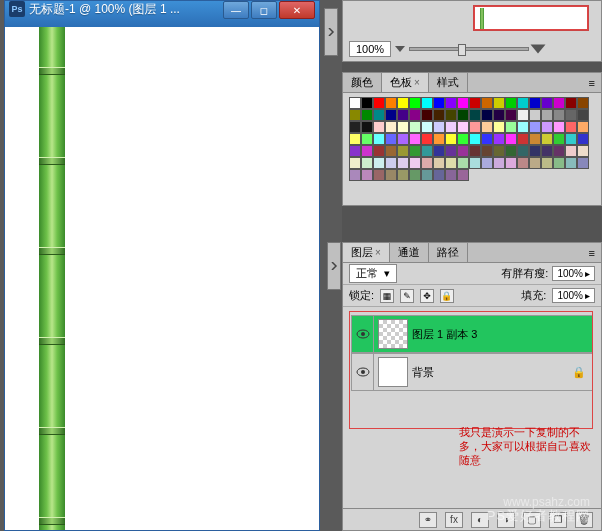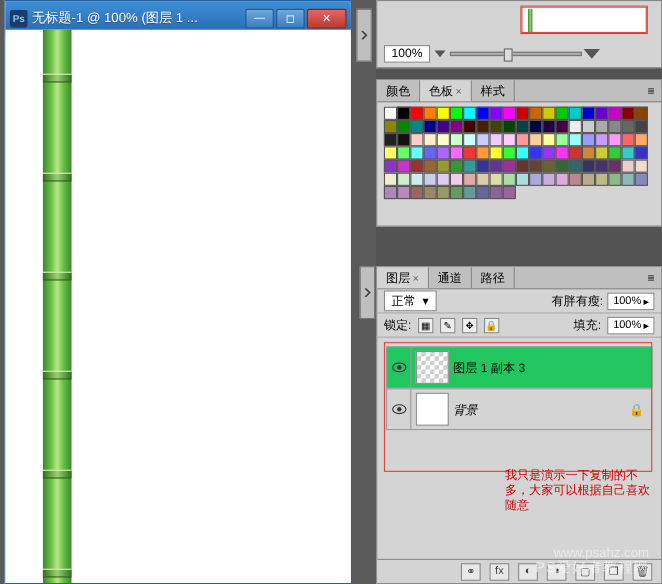--- a/index.html
+++ b/index.html
@@ -1,18 +1,18 @@
 <!DOCTYPE html>
 <html><head>
 <meta charset="utf-8">
 <style>
 *{box-sizing:border-box;margin:0;padding:0;font-family:"Microsoft YaHei","SimSun",sans-serif}
 body{width:602px;height:531px;background:#5a5a5a;position:relative;overflow:hidden;font-size:11px}
 .doc-win{position:absolute;left:4px;top:0;width:316px;height:531px;background:#fff;border:1px solid #2b5f9e}
-.titlebar{height:31px;background:linear-gradient(#3d8fd6,#2868b0);display:flex;align-items:center;color:#fff;font-size:12px;padding:0 4px}
+.titlebar{height:31px;background:linear-gradient(#3d8fd6,#2868b0);display:flex;align-items:flex-start;color:#fff;font-size:12px;padding:0 4px}
 .ps-ico{width:16px;height:16px;background:#1a3d6b;border-radius:2px;display:flex;align-items:center;justify-content:center;color:#8cc7ff;font-size:9px;font-weight:bold;margin-right:4px}
 .title-txt{flex:1;text-shadow:0 1px 1px rgba(0,0,0,.3)}
 .win-btns{display:flex;gap:2px}
 .win-btn{width:26px;height:18px;background:linear-gradient(#6fa8dc,#3d7cc0);border:1px solid #2a5a8f;border-radius:2px;display:flex;align-items:center;justify-content:center;color:#fff;font-size:10px}
 .win-btn.close{background:linear-gradient(#e06666,#c0392b);border-color:#8b2020;width:36px}
 .canvas{position:absolute;left:0;top:26px;right:0;bottom:0;background:#fff}
 .bamboo{position:absolute;left:34px;top:0;width:26px;height:100%;background:linear-gradient(90deg,#3a8a2a 0%,#6fc24a 30%,#b8e68a 50%,#6fc24a 70%,#3a8a2a 100%)}
 .node{position:absolute;left:0;width:100%;height:8px;background:linear-gradient(90deg,#2e6e20,#9ad36e 50%,#2e6e20);border-top:1px solid #d4f0b0;border-bottom:1px solid #2a5a1a}
 .red-text{position:absolute;color:#c00;font-size:12px;line-height:16px;font-family:SimSun}
 .right{position:absolute;right:0;top:0;width:260px;height:531px;background:#535353}
@@ -44,21 +44,21 @@
 .red-box1{position:absolute;left:6px;top:4px;width:244px;height:118px;border:1px solid #d44;pointer-events:none}
 .layer{display:flex;align-items:center;height:38px;border:1px solid #999;background:#d4d4d4;margin-bottom:0}
 .layer.sel-l{background:#22c55e}
 .eye{width:22px;height:100%;border-right:1px solid #999;display:flex;align-items:center;justify-content:center}
 .eye svg{width:14px;height:10px}
 .thumb{width:30px;height:30px;margin:0 4px;border:1px solid #888;background:#fff;position:relative}
 .thumb.checker{background-image:linear-gradient(45deg,#ccc 25%,transparent 25%,transparent 75%,#ccc 75%),linear-gradient(45deg,#ccc 25%,transparent 25%,transparent 75%,#ccc 75%);background-size:8px 8px;background-position:0 0,4px 4px}
 .thumb-b{position:absolute;left:6px;top:2px;width:5px;height:26px;background:linear-gradient(90deg,#3a8a2a,#9ad36e,#3a8a2a)}
 .layer-name{font-size:11px;flex:1}
 .layer-name.red{color:#c00}
-.italic{font-style:italic}
+.italic{}
 .red-note{position:absolute;color:#c00;font-size:11px;line-height:14px}
 .panel-foot{position:absolute;bottom:0;left:0;right:0;height:22px;background:#d4d4d4;border-top:1px solid #888;display:flex;align-items:center;justify-content:flex-end;gap:8px;padding:0 8px}
 .foot-ico{width:18px;height:16px;border:1px solid #888;background:#e8e8e8;display:flex;align-items:center;justify-content:center;font-size:10px;color:#444}
 .collapse{position:absolute;width:14px;height:48px;background:#bfbfbf;border:1px solid #777;display:flex;align-items:center;justify-content:center}
 .collapse svg{width:8px;height:8px}
 .watermark{position:absolute;right:12px;bottom:6px;color:rgba(255,255,255,.6);font-size:13px;font-weight:normal;letter-spacing:1px}
 .wm-url{position:absolute;right:12px;bottom:22px;color:rgba(255,255,255,.5);font-size:12px}
 </style>
 </head>
 <body>

